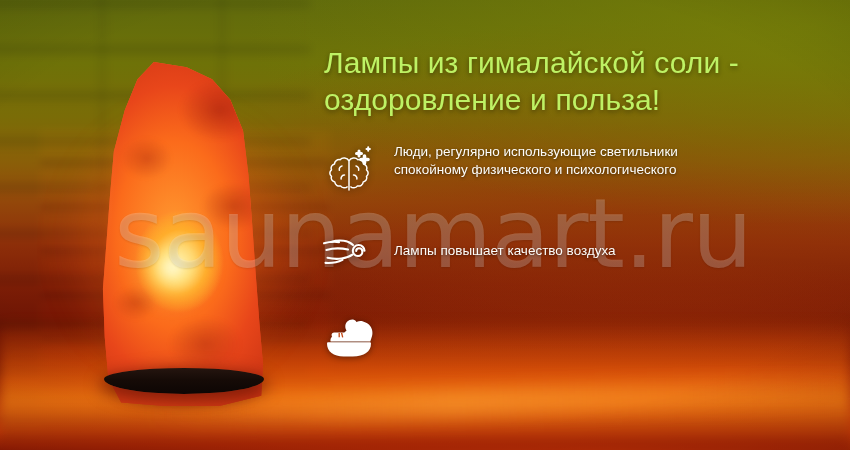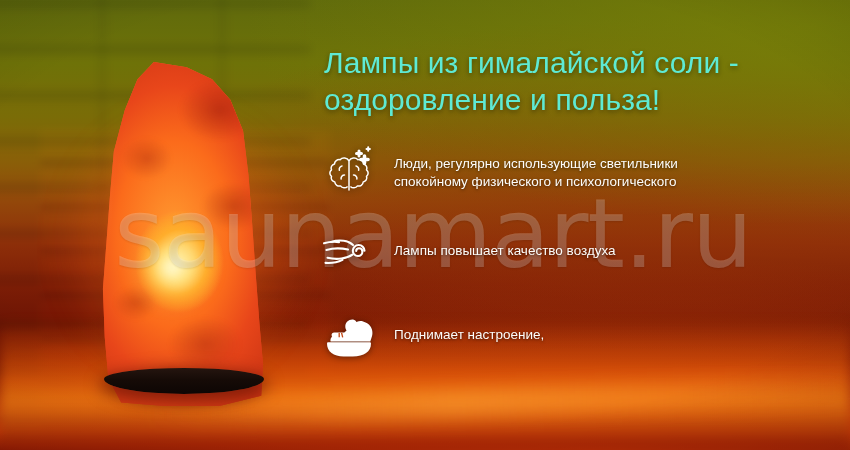--- a/index.html
+++ b/index.html
@@ -145,21 +145,21 @@
     text-shadow:0 1px 2px rgba(0,0,0,.10);
     white-space:nowrap;
     pointer-events:none;
     font-family:"DejaVu Sans","Liberation Sans",sans-serif;
     margin-left:16px;
   }
 
   
   .content{position:absolute;left:318px;top:44px;width:520px;}
   .headline{
-    color:#5eead4;
+    color:#bef264;
     font-size:30px;line-height:37px;font-weight:400;
     letter-spacing:.1px;
     text-shadow:0 2px 5px rgba(0,0,0,.40);
     margin:0 0 22px 6px;
     max-width:500px;
   }
   .headline span{display:block;}
 
   .benefit{
     display:flex;align-items:flex-start;gap:14px;
@@ -173,21 +173,21 @@
   .benefit .ico svg{display:block;}
   .benefit .txt{
     color:#fdfdfb;
     font-size:13.5px;line-height:17.5px;
     padding-top:3px;
     text-shadow:0 1px 3px rgba(0,0,0,.55);
     font-family:"Liberation Sans","DejaVu Sans",sans-serif;
   }
   .benefit .txt span{display:block;white-space:nowrap;}
 
-  .b1{margin-top:4px;align-items:center;}
+  .b1{margin-top:4px;}
   .b2{margin-top:18px;align-items:center;}
   .b2 .txt{padding-top:0;}
   .b3{margin-top:22px;align-items:center;}
   .b3 .txt{padding-top:0;}
 </style>
 </head>
 <body>
 
 <div id="banner">
 
@@ -263,18 +263,17 @@
           <path d="M36.5 13.2c-2.6-2-6.1-2.6-9-1.2-2 1-3.3 2.9-3.7 5-.2 1.2.1 2.4.8 3.3l.7 1-2.4.6c-2 .5-3.3 2.4-3 4.4l.3 2.2h22.3l1.6-4.6c1.2-3.5.1-7.3-2.8-9.6l-4.8-1.1z" opacity="0"></path>
           <path d="M31.3 9.6c-3.9 0-7 3.1-7 7 0 1.6.5 3 1.4 4.2l8.9-2c1-1.2 1.6-2.6 1.6-4.2 0-2.8-2.2-5-5-5h.1z"></path>
           <path d="M44.6 12.6c-3.6-2.4-8.4-2-11.5 1l-10.8 10-9.6 2.5c-2.2.6-3.6 2.7-3.2 4.9l.1.5h39.7l1.6-5.1c1.6-5.2-.5-10.8-5.2-13.3l-1.1-.5z"></path>
           <path d="M12.4 27.7l8.9-2.3c.8-.2 1.4-1 1.3-1.9-.1-1-1-1.7-2-1.5l-9.1 1.9c-1.6.3-2.6 1.9-2.2 3.4.3 1.2 1.5 1.9 2.7 1.6l.4-1.2z" fill="#c93d12" opacity="0"></path>
           <rect x="10.6" y="22.4" width="14.4" height="5.2" rx="2.6" fill="#ffffff"></rect>
           <path d="M18.2 22.9v4.4" stroke="#c4440f" stroke-width="1.3"></path>
           <path d="M20.6 22.8l1.1 4.6" stroke="#c4440f" stroke-width="1.3"></path>
         </svg>
       </div>
       <div class="txt">
-        <span>Поднимает настроение,</span>
       </div>
     </div>
 
   </div>
 </div>
 
 </body></html>

